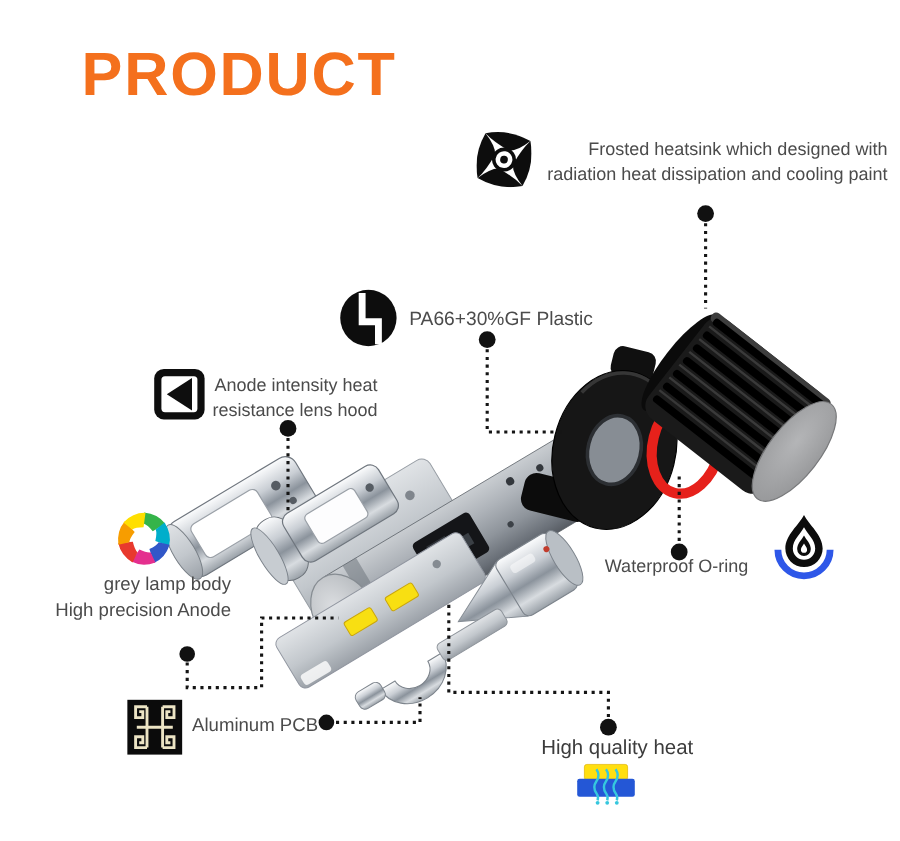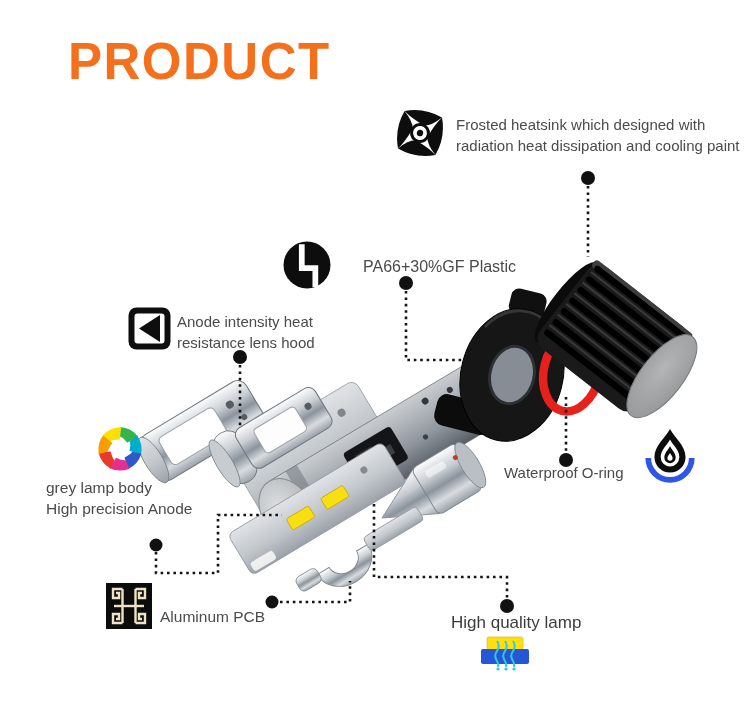--- a/index.html
+++ b/index.html
@@ -6,21 +6,21 @@
   body{
     width:750px;height:701px;background:#ffffff;position:relative;overflow:hidden;
     font-family:"Liberation Sans",sans-serif;
   }
   .abs{position:absolute;}
   .title{
     left:68px;top:38px;color:#f4701d;font-size:51px;font-weight:bold;
     letter-spacing:1.5px;line-height:48px;white-space:nowrap;
   }
   .scene{left:0;top:0;width:750px;height:701px;}
-  .lbl{color:#4b4b4b;font-size:15px;line-height:21px;white-space:nowrap;}
+  .lbl{color:#4b4b4b;font-size:15px;line-height:21px;white-space:nowrap;text-align:right;}
   .lbl.big{font-size:17px;color:#3c3c3c;}
   .icon{display:block;}
 </style>
 </head>
 <body>
 
 <div class="abs title">
   <div>PRODUCT</div>
 </div>
 
@@ -182,21 +182,21 @@
   <div>Frosted heatsink which designed with</div>
   <div>radiation heat dissipation and cooling paint</div>
 </div>
 
 <div class="abs" style="left:283px;top:241px;">
   <svg class="icon" width="48" height="48" viewBox="0 0 46 46">
     <circle cx="23" cy="23" r="22.5" fill="#0d0d0d"></circle>
     <path d="M18 3 V26 H31 V44" stroke="#ffffff" stroke-width="5.5" fill="none"></path>
   </svg>
 </div>
-<div class="abs lbl" style="left:341px;top:256px;font-size:16px;margin-left:22px;">PA66+30%GF Plastic</div>
+<div class="abs lbl" style="left:341px;top:256px;font-size:16px;">PA66+30%GF Plastic</div>
 
 <div class="abs" style="left:127px;top:306px;">
   <svg class="icon" width="45" height="45" viewBox="0 0 45 45">
     <rect x="1.5" y="1.5" width="42" height="42" rx="8" fill="#0e0e0e"></rect>
     <rect x="7.5" y="7.5" width="30" height="30" rx="3" fill="#ffffff"></rect>
     <polygon points="33,9 33,36 12,22.5" fill="#0e0e0e"></polygon>
   </svg>
 </div>
 <div class="abs lbl" style="left:177px;top:311px;">
   <div>Anode intensity heat</div>
@@ -239,23 +239,23 @@
       <path d="M8 23 H38"></path>
       <path d="M16.5 6 V40"></path>
       <path d="M29.5 6 V40"></path>
       <path d="M16.5 6 H7 V15 H13 V10 H10"></path>
       <path d="M16.5 40 H7 V31 H13 V36 H10"></path>
       <path d="M29.5 6 H39 V15 H33 V10 H36"></path>
       <path d="M29.5 40 H39 V31 H33 V36 H36"></path>
     </g>
   </svg>
 </div>
-<div class="abs lbl" style="left:160px;top:594px;font-size:15.5px;margin-top:12px;">Aluminum PCB</div>
-
-<div class="abs lbl big" style="left:451px;top:612px;">High quality lamp</div>
+<div class="abs lbl" style="left:160px;top:594px;font-size:15.5px;">Aluminum PCB</div>
+
+<div class="abs lbl big" style="left:451px;top:612px;">High quality heat</div>
 <div class="abs" style="left:477px;top:636px;">
   <svg class="icon" width="56" height="36" viewBox="0 0 56 36">
     <rect x="10" y="1" width="36" height="13" rx="2" fill="#ffdf10" stroke="#e0b400" stroke-width="0.6"></rect>
     <rect x="4" y="13" width="48" height="15" rx="2" fill="#2457d6"></rect>
     <g stroke="#35c7de" stroke-width="2" fill="none">
       <path d="M20 5 q 3.5 5 0 10 q -3.5 5 0 10 q 2 3 1 6"></path>
       <path d="M28 5 q 3.5 5 0 10 q -3.5 5 0 10 q 2 3 1 6"></path>
       <path d="M36 5 q 3.5 5 0 10 q -3.5 5 0 10 q 2 3 1 6"></path>
     </g>
     <circle cx="21" cy="33" r="1.6" fill="#35c7de"></circle>

